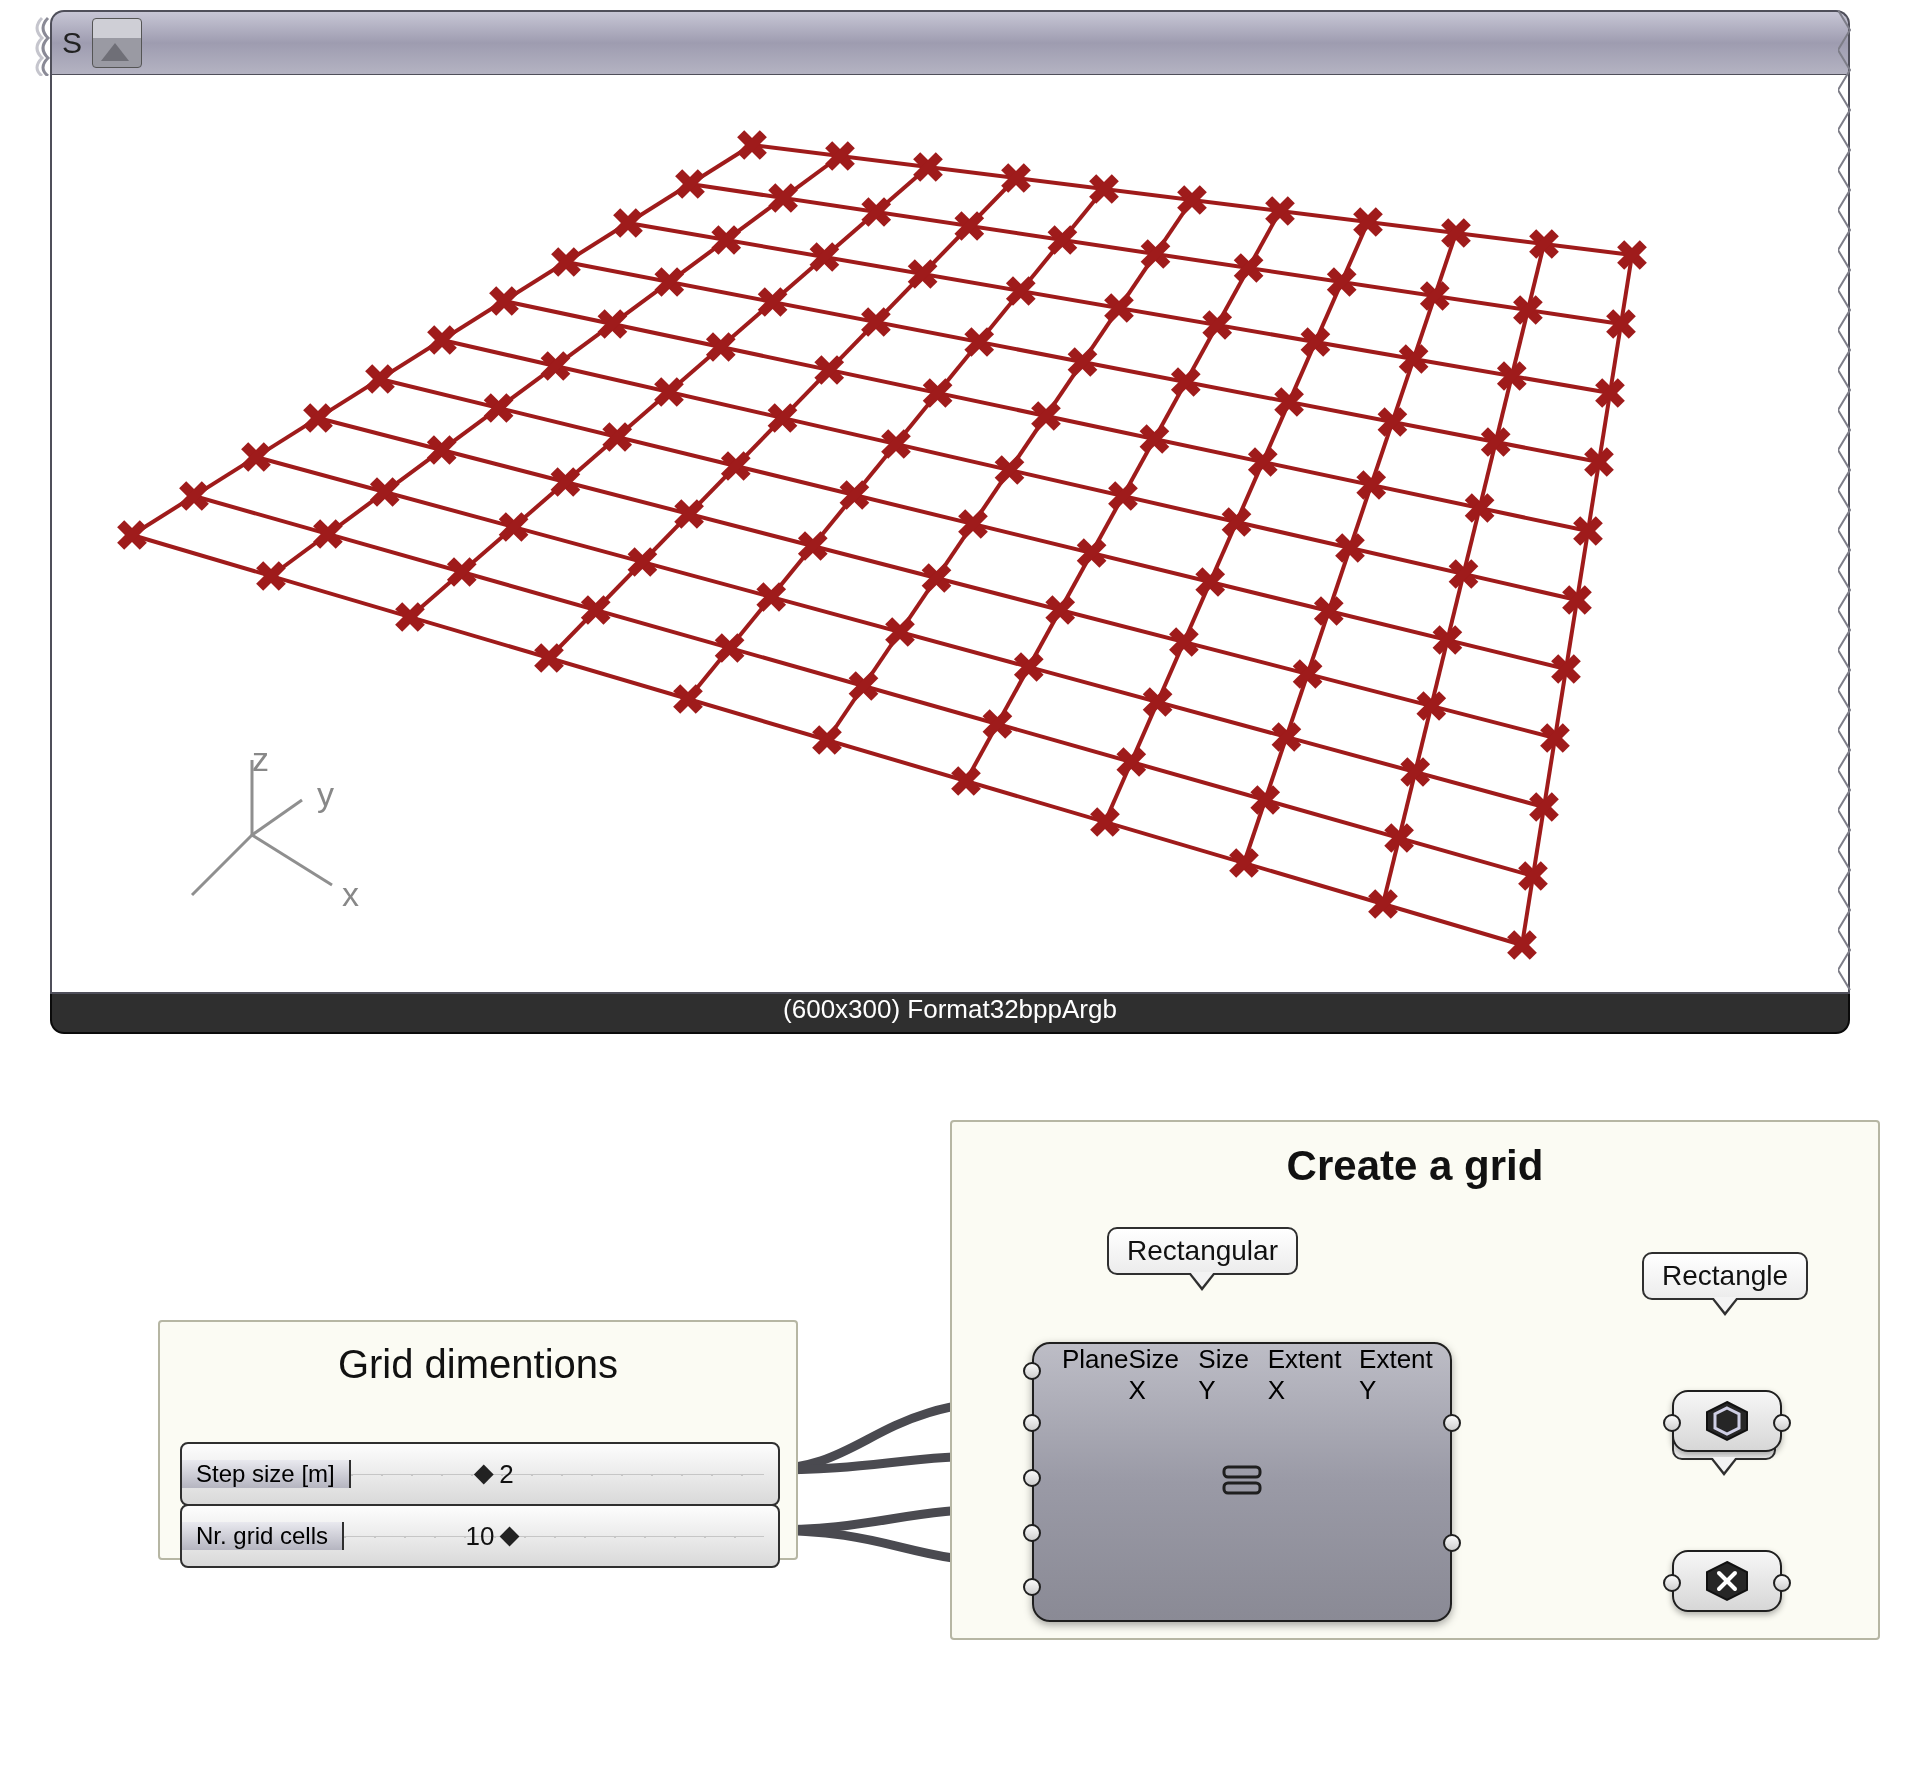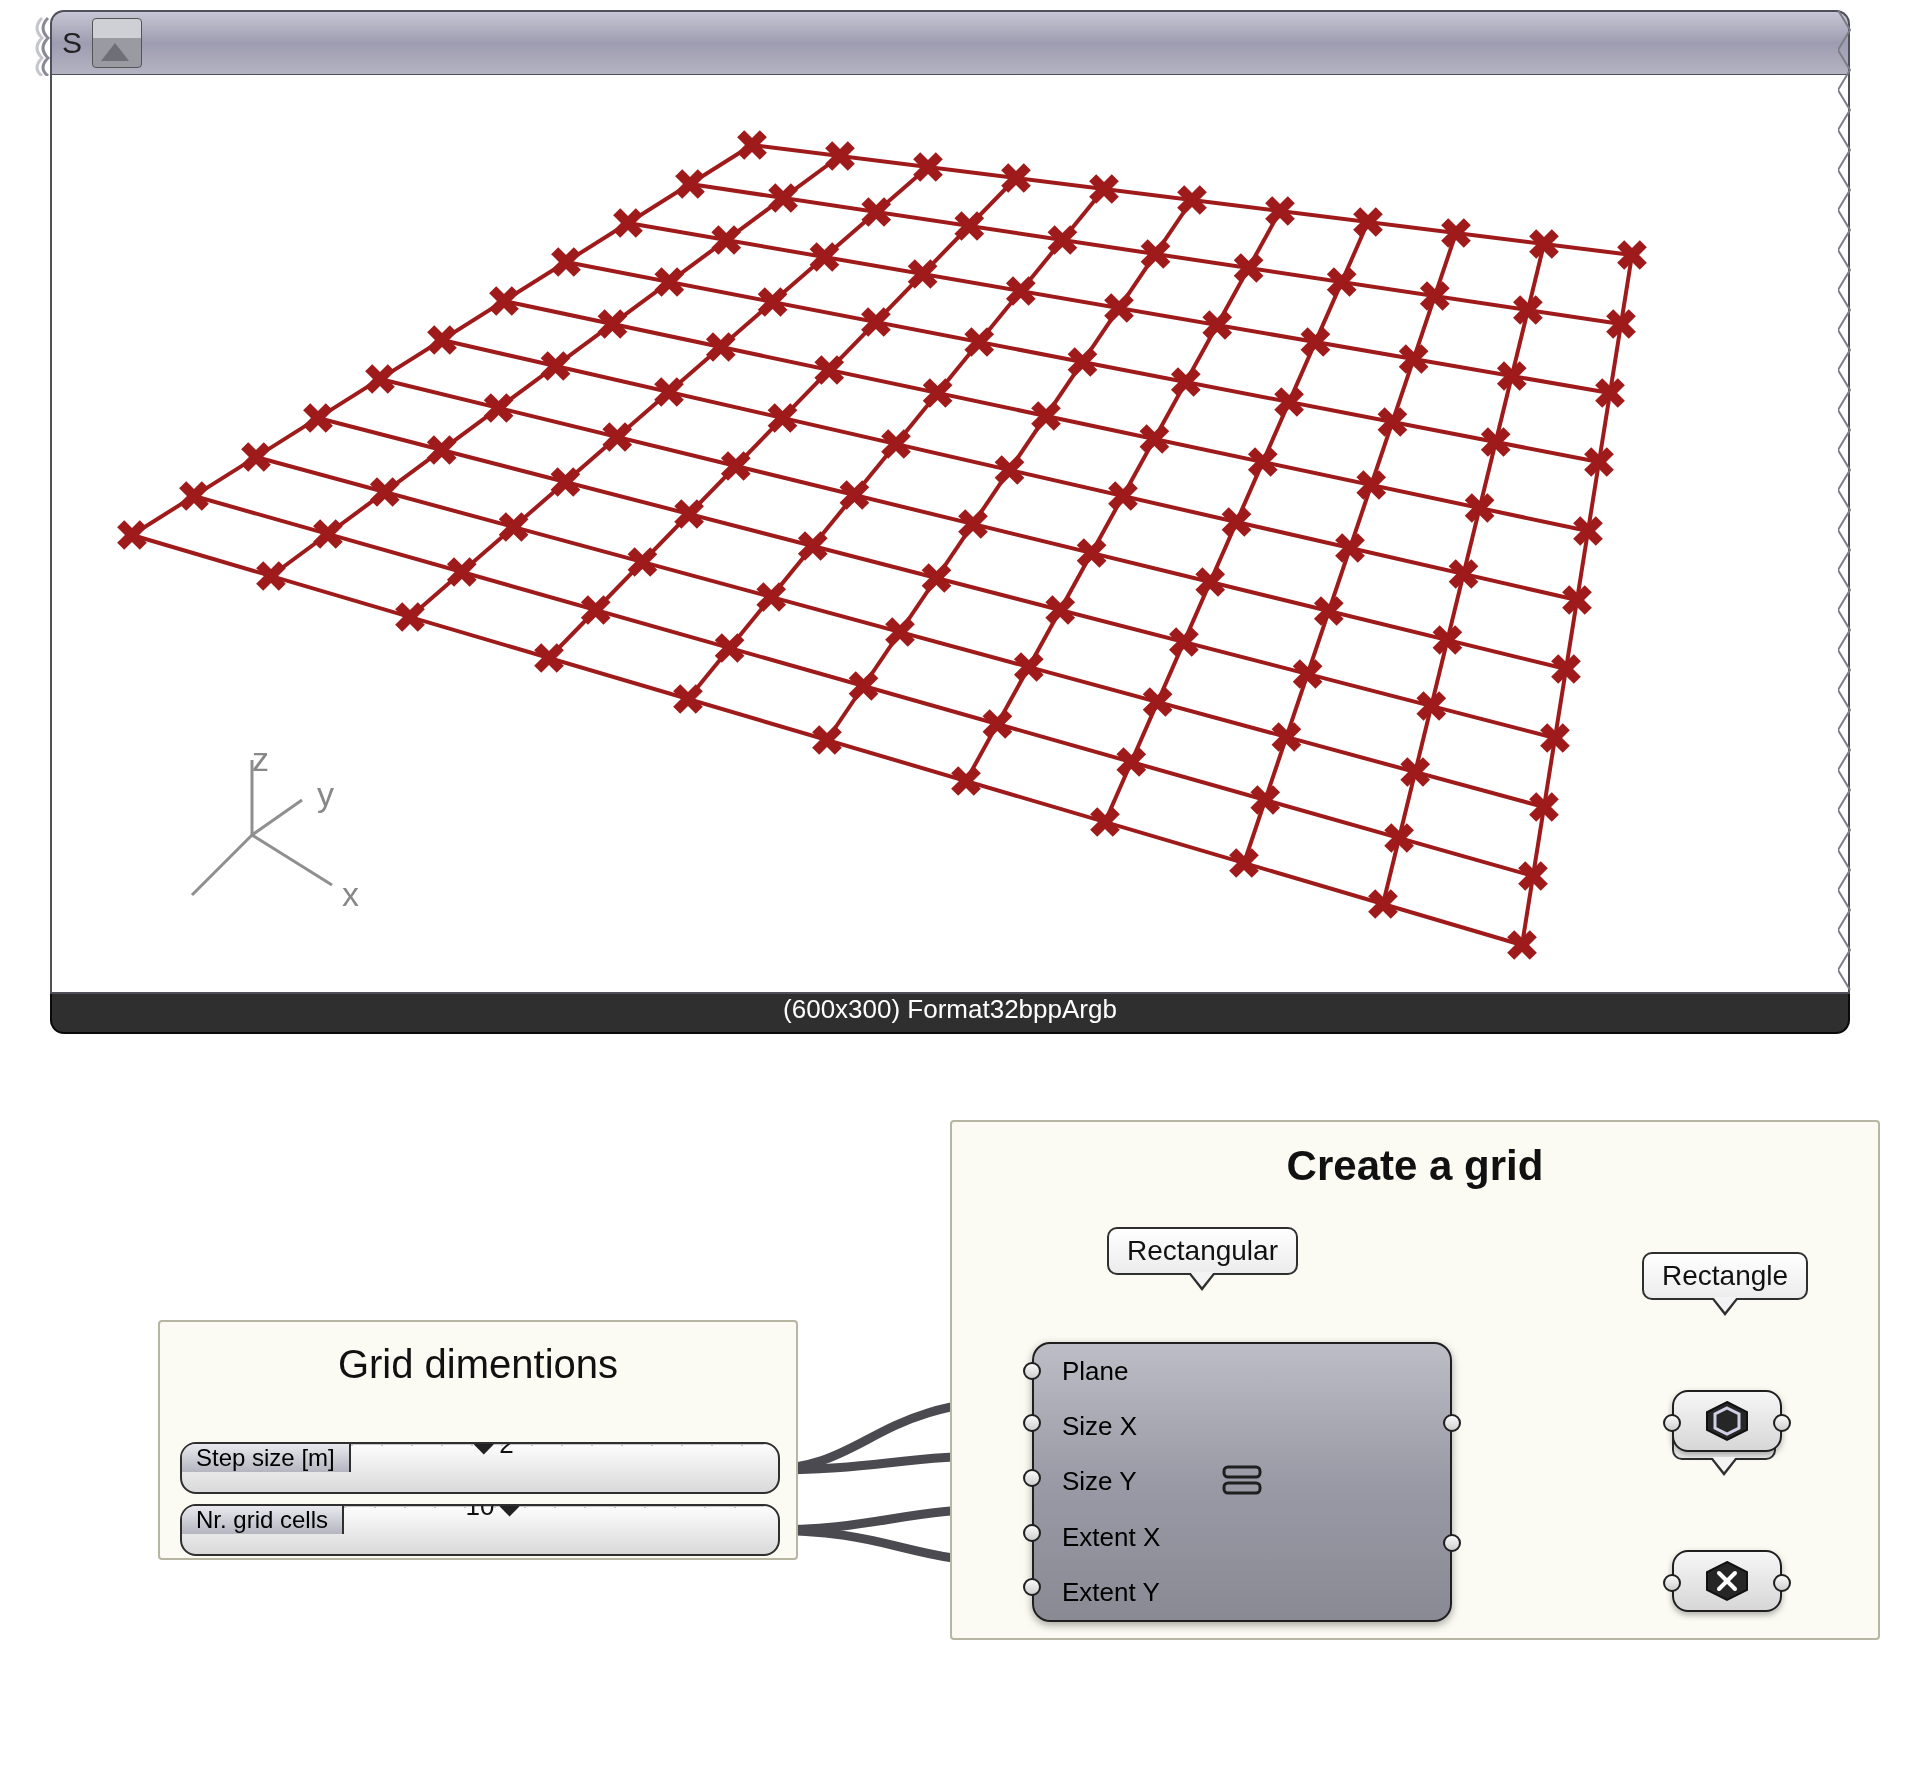--- a/index.html
+++ b/index.html
@@ -57,23 +57,23 @@
   }
 
   
   #g-dim{ left:84px; top:1310px; width:640px; height:240px;margin-left:24px; }
 
   
   #g-create{ left:900px; top:1110px; width:930px; height:520px; }
 
   
   .slider{
-    position:absolute; left:20px; width:600px; height:52px;
-    display:flex; align-items:flex-start;
-    border:2px solid #2f2f2f; border-radius:16px; overflow:hidden;
+    position:absolute; left:20px; width:600px; height:64px;
+    display:flex; align-items:center;
+    border:2px solid #2f2f2f; border-radius:8px; overflow:hidden;
     background:linear-gradient(#fdfdfd,#d9d9d9);
   }
   .slider .lab{
     background:linear-gradient(#e9e9ef,#b5b5c0);
     border-right:2px solid #2f2f2f;
     display:flex; align-items:center; justify-content:center;
     font-size:24px; padding:0 14px; white-space:nowrap;
   }
   .slider .track{
     flex:1; position:relative; display:flex; align-items:center;
@@ -116,21 +116,21 @@
   }
 
   
   .comp{
     position:absolute; border:2px solid #1f1f1f; border-radius:18px;
     background:linear-gradient(180deg,#bdbdc6 0%,#9a9aa6 50%,#8a8a95 100%);
     color:#000; box-shadow:0 3px 8px rgba(0,0,0,.35);
   }
   #c-rect{ left:80px; top:220px; width:420px; height:280px;}
   .comp .col{
-    position:absolute; top:0; bottom:0; display:flex; flex-direction:column;
+    position:absolute; top:0; bottom:0; display:flex; flex-direction:row;
     justify-content:space-around; font-size:26px;
   }
   .comp .col.in{ left:28px; }
   .comp .col.out{ right:28px; text-align:right;}
   .comp .center-ico{
     position:absolute; left:50%; top:50%; transform:translate(-50%,-50%);
   }
   .grip{
     position:absolute; width:18px; height:18px; border:2px solid #1f1f1f;
     border-radius:50%; background:linear-gradient(#fafafa,#cfcfcf);

